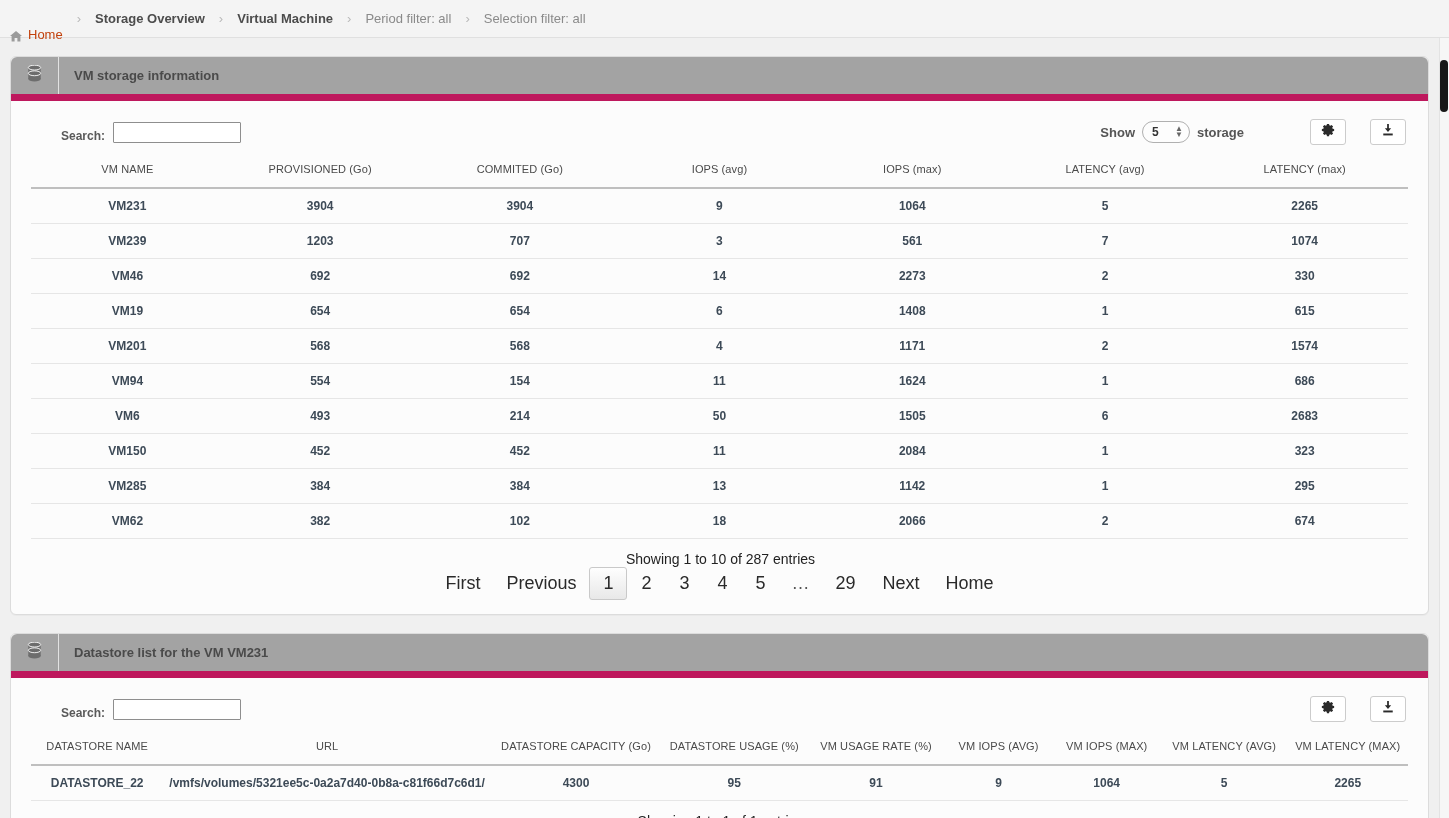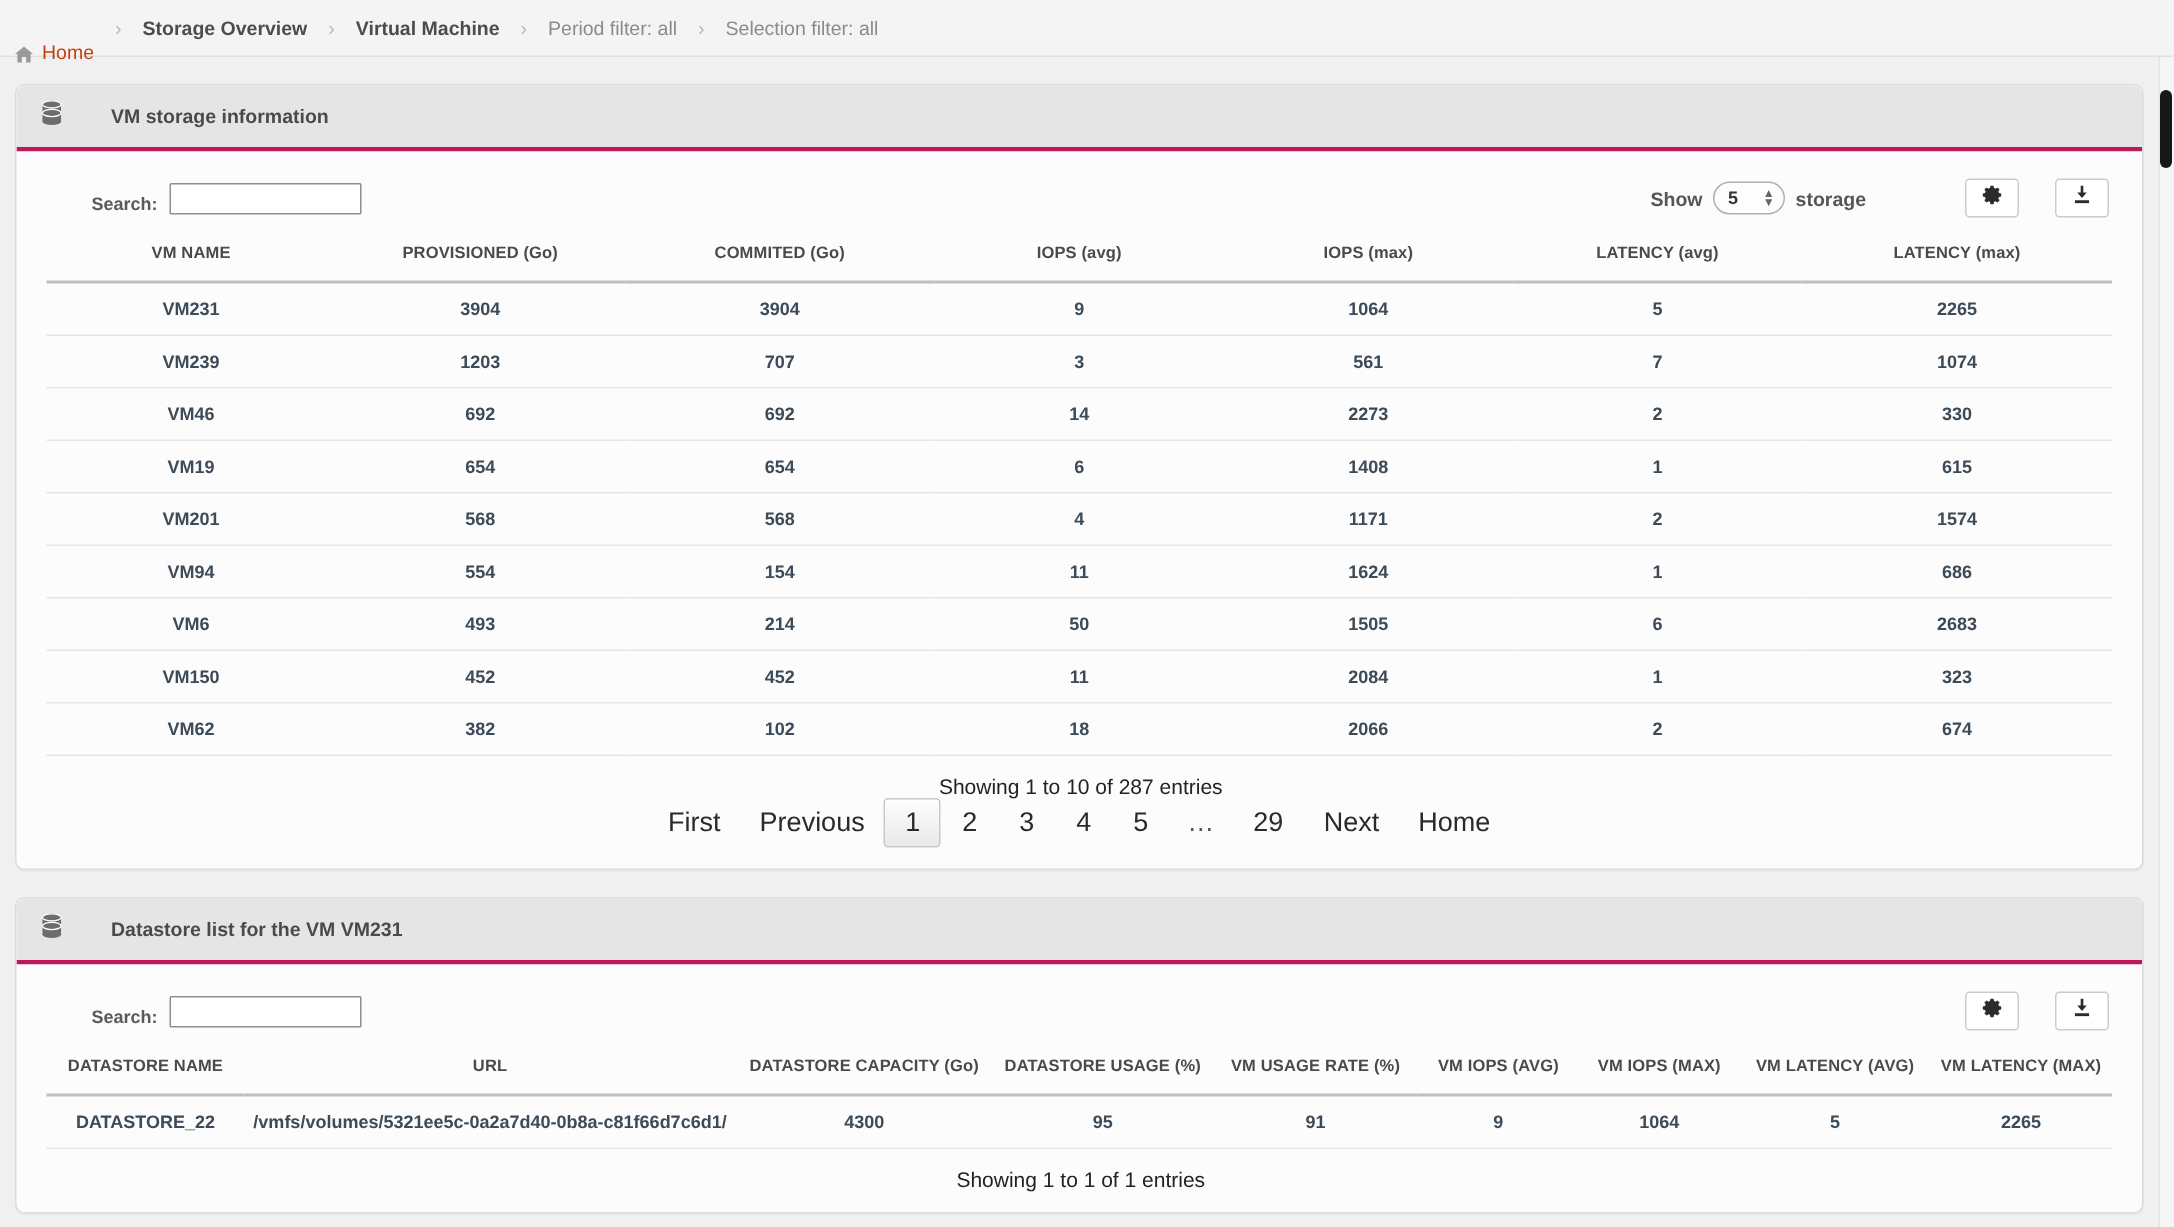--- a/index.html
+++ b/index.html
@@ -55,22 +55,22 @@
     border: 1px solid #dcdcdc;
     border-radius: 6px;
     margin-bottom: 18px;
     box-shadow: 0 1px 1px rgba(0,0,0,0.03);
   }
 
   .panel-head {
     display: flex;
     align-items: stretch;
     height: 44px;
-    border-bottom: 3px solid #be185d;
-    background: #e5e5e5;
+    border-bottom: 7px solid #be185d;
+    background: #a3a3a3;
     border-radius: 6px 6px 0 0;
   }
   .panel-icon-cell {
     width: 48px;
     display: flex;
     align-items: center;
     justify-content: center;
     border-right: 1px solid #e2e2e2;
   }
   .panel-title {
@@ -162,21 +162,21 @@
   }
 
   
   table.dt {
     width: 100%;
     border-collapse: collapse;
     font-size: 12px;
   }
   table.dt thead th {
     font-size: 11px;
-    font-weight: bold;
+    font-weight: normal;
     color: #4a4a4a;
     letter-spacing: 0.1px;
     padding: 6px 6px 12px 6px;
     text-align: center;
     border-bottom: 2px solid #bfbfbf;
     white-space: nowrap;
   }
   table.dt tbody td {
     padding: 10px 6px;
     text-align: center;
@@ -407,20 +407,29 @@
           <tr>
             <td>VM150</td>
             <td>452</td>
             <td>452</td>
             <td>11</td>
             <td>2084</td>
             <td>1</td>
             <td>323</td>
           </tr>
           <tr>
+            <td>VM285</td>
+            <td>384</td>
+            <td>384</td>
+            <td>13</td>
+            <td>1142</td>
+            <td>1</td>
+            <td>295</td>
+          </tr>
+          <tr>
             <td>VM62</td>
             <td>382</td>
             <td>102</td>
             <td>18</td>
             <td>2066</td>
             <td>2</td>
             <td>674</td>
           </tr>
         </tbody>
       </table>

